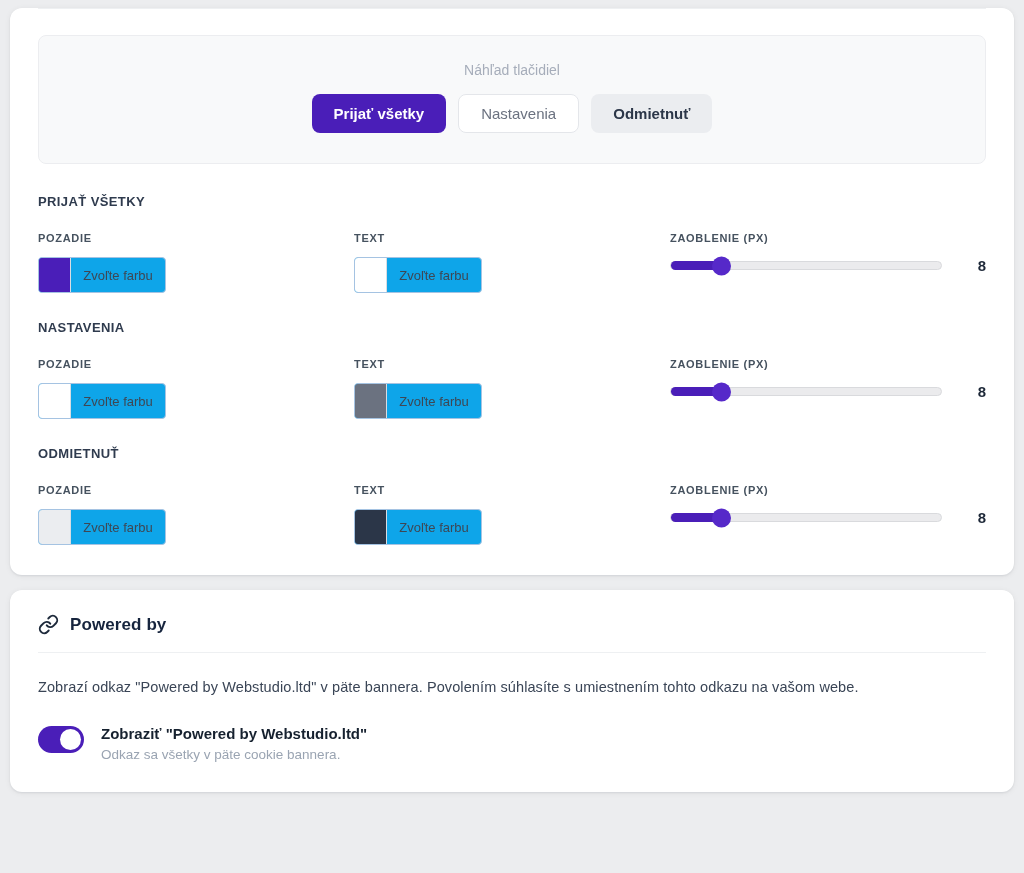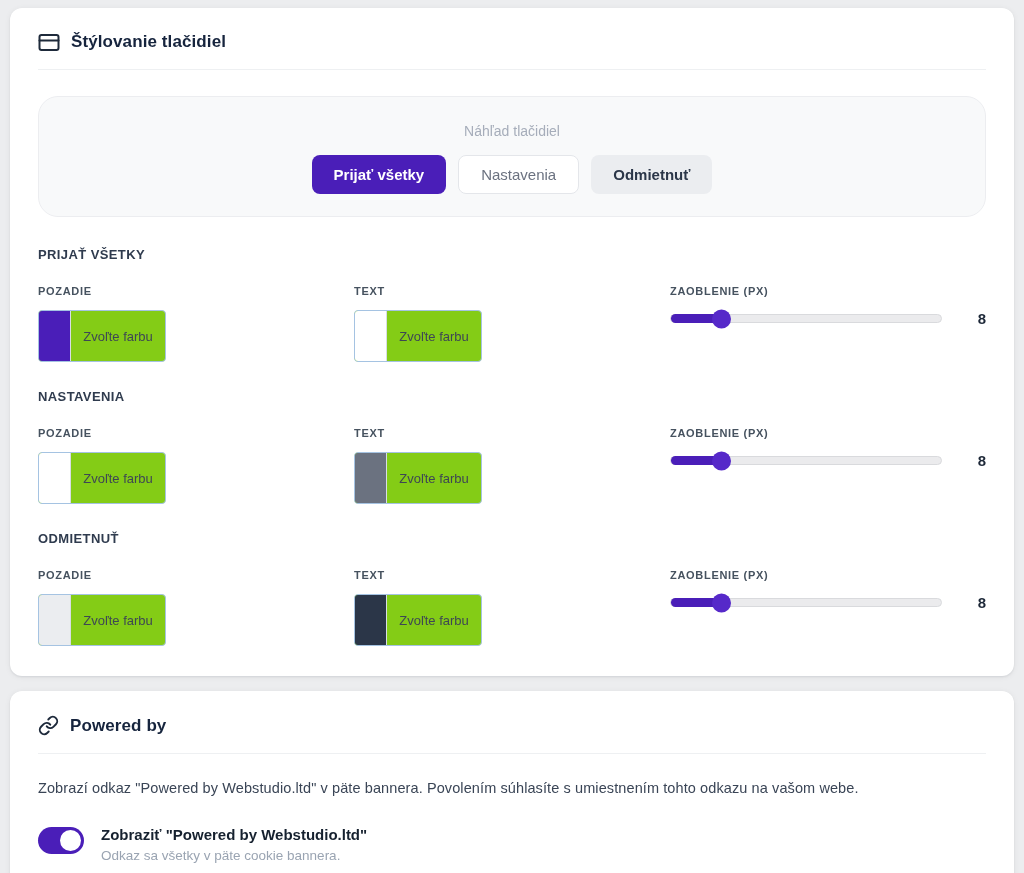--- a/index.html
+++ b/index.html
@@ -27,23 +27,23 @@
   .card-header svg { flex: 0 0 auto; stroke: #1e2a3b; }
   .card-title { font-size: 17px; font-weight: 700; color: #16243d; letter-spacing: .1px; }
   .divider { border: none; border-top: 1px solid #eef0f2; margin: 0 28px; }
 
   .card-body { padding: 26px 28px 30px 28px; }
 
   
   .preview-box {
     background: #f8f9fa;
     border: 1px solid #ecedf0;
-    border-radius: 20px;
+    border-radius: 8px;
     text-align: center;
-    padding: 26px 20px 22px 20px;
+    padding: 26px 20px 30px 20px;
     margin-bottom: 30px;
   }
   .preview-label { font-size: 14px; color: #a6adba; margin-bottom: 16px; }
   .preview-buttons { display: inline-flex; gap: 12px; }
   .pv-btn {
     height: 39px;
     padding: 0 22px;
     border-radius: 8px;
     font-family: "Liberation Sans", sans-serif;
     font-size: 15px;
@@ -70,24 +70,24 @@
   }
   .field-label {
     font-size: 11px;
     font-weight: 700;
     color: #46525f;
     letter-spacing: .7px;
     margin-bottom: 13px;
   }
   .colorpicker {
     width: 128px;
-    height: 52px;
+    height: 36px;
     border: 1px solid #a5c3e2;
     border-radius: 4px;
-    background: #84cc16;
+    background: #0ea5e9;
     display: flex;
     align-items: stretch;
     overflow: hidden;
     cursor: pointer;
   }
   .swatch { width: 32px; border-right: 1px solid #d8dde3; }
   .cp-label {
     flex: 1;
     display: flex;
     align-items: center;
@@ -150,29 +150,20 @@
     border-radius: 50%;
     background: #ffffff;
   }
   .toggle-label { font-size: 15px; font-weight: 700; color: #16212f; }
   .toggle-sublabel { font-size: 13.5px; color: #9aa4b2; margin-top: 5px; }
 </style>
 </head>
 <body>
 
 <div class="card">
-  <div class="card-header">
-    <span style="display:inline-flex;">
-      <svg width="22" height="19" viewBox="0 0 22 19" fill="none" stroke-width="2" stroke-linecap="round" stroke-linejoin="round">
-        <rect x="1.5" y="2" width="19" height="15" rx="2"></rect>
-        <line x1="1.5" y1="7.5" x2="20.5" y2="7.5"></line>
-      </svg>
-    </span>
-    <span class="card-title">Štýlovanie tlačidiel</span>
-  </div>
   <hr class="divider">
   <div class="card-body">
 
     <div class="preview-box">
       <div class="preview-label">Náhľad tlačidiel</div>
       <div class="preview-buttons">
         <button class="pv-btn" style="background: rgb(74, 30, 184); color: rgb(255, 255, 255);">Prijať všetky</button>
         <button class="pv-btn outline" style="background: rgb(255, 255, 255); color: rgb(107, 114, 128);">Nastavenia</button>
         <button class="pv-btn" style="background: rgb(235, 237, 240); color: rgb(43, 54, 72);">Odmietnuť</button>
       </div>

